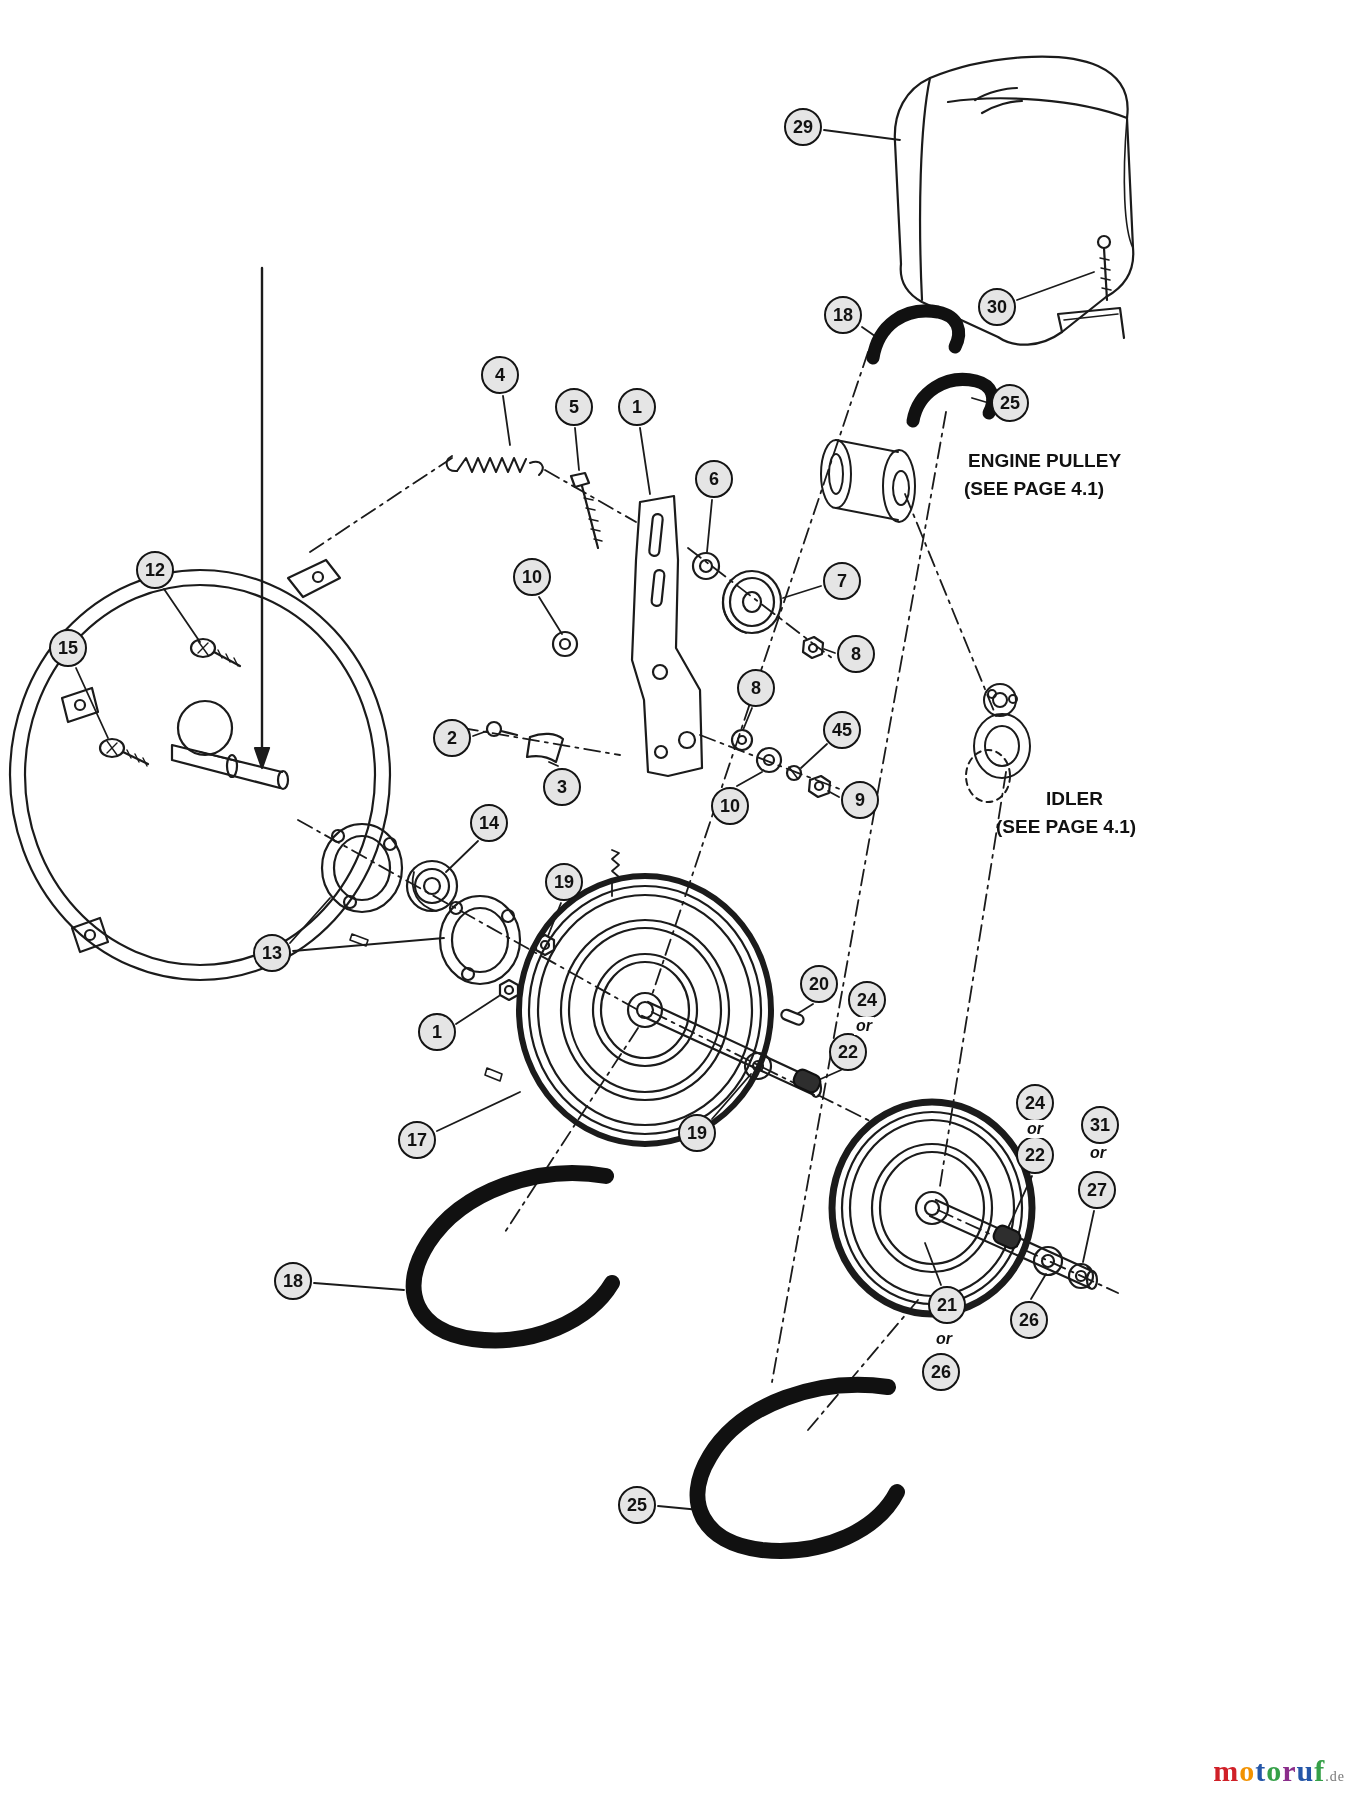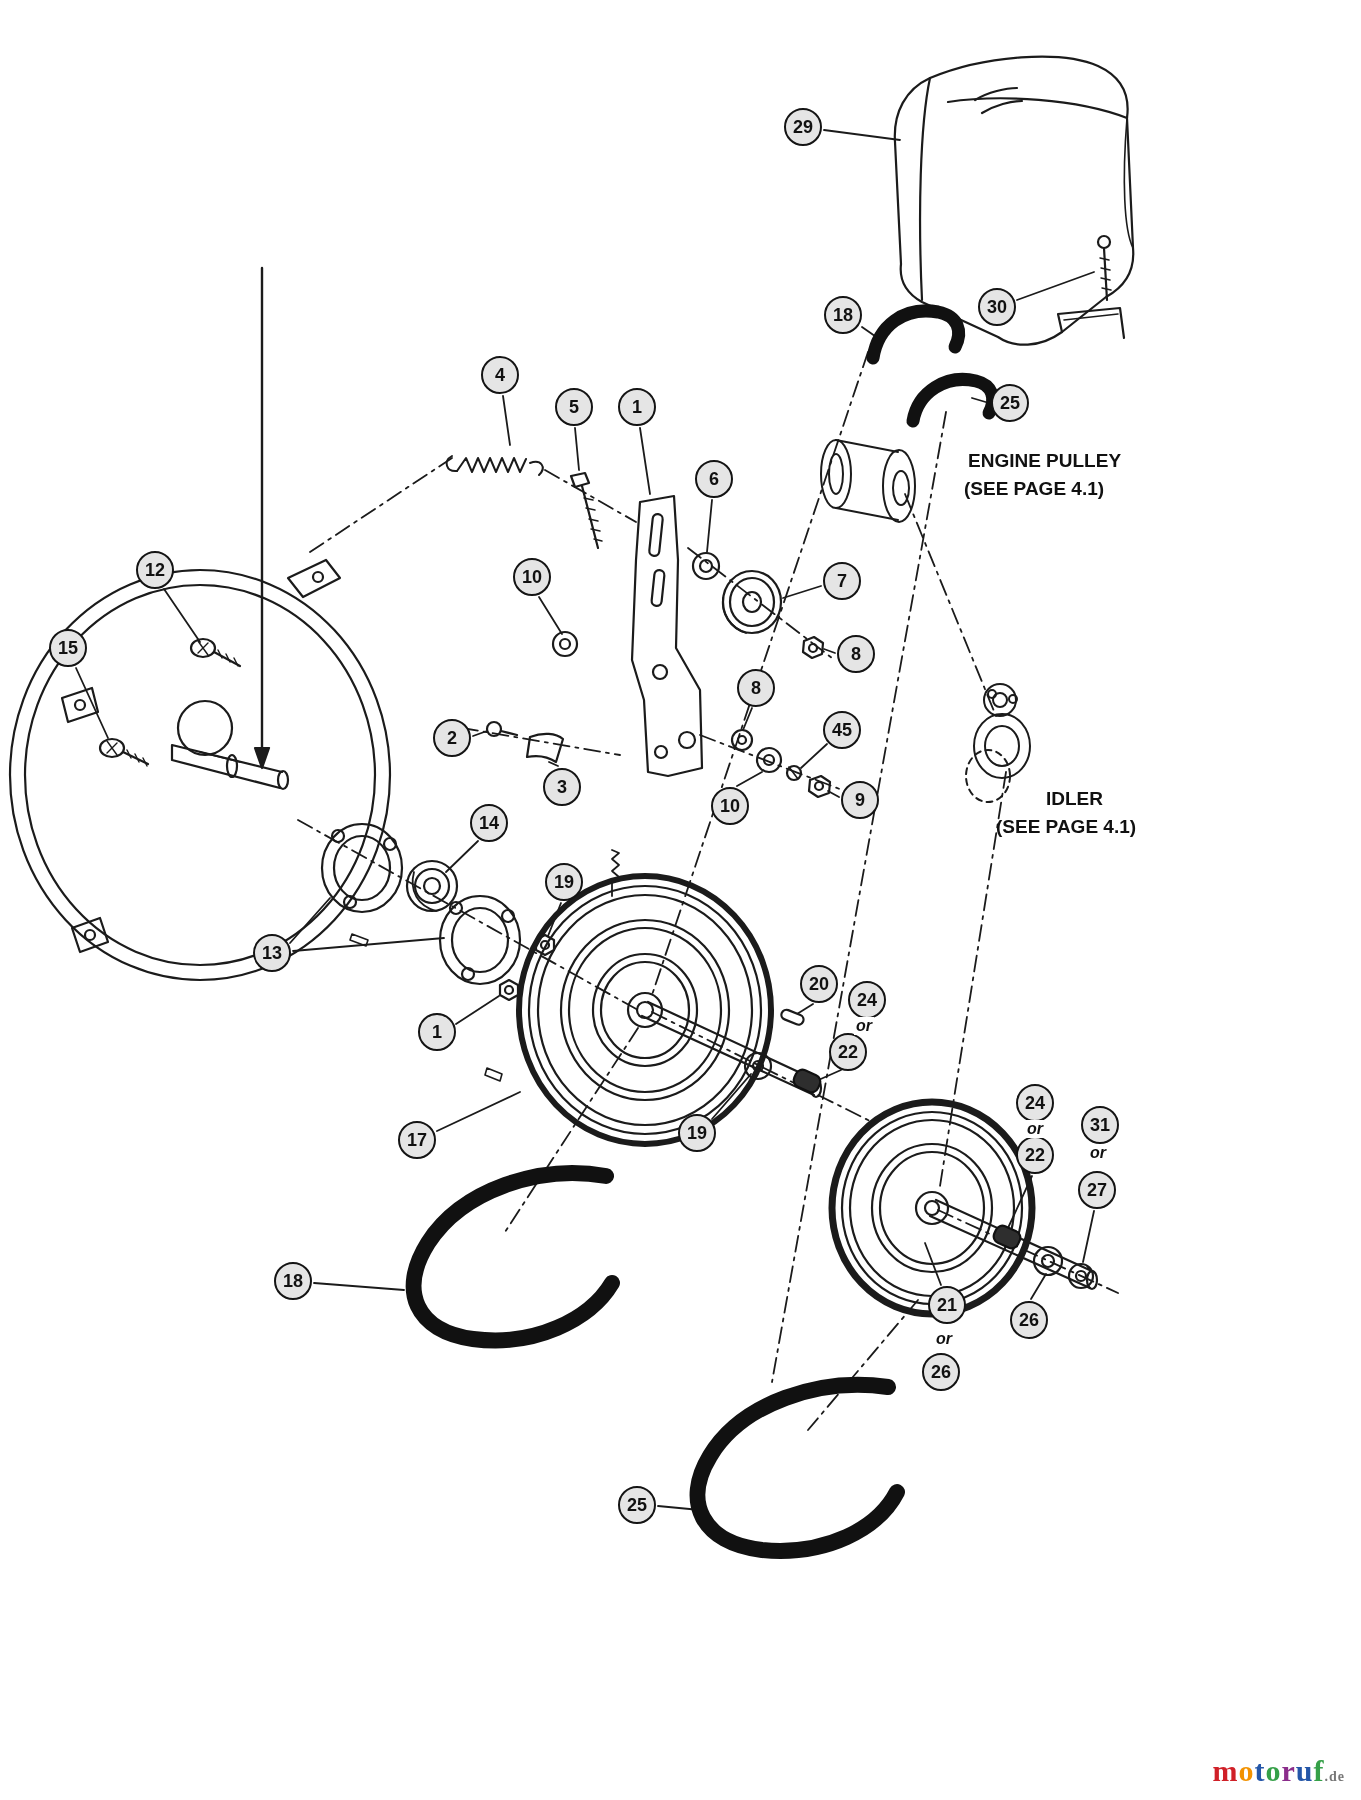--- a/index.html
+++ b/index.html
@@ -25,21 +25,21 @@
     position:absolute; transform:translate(-50%,-50%);
     font-size:16px; font-weight:bold; background:#ffffff; padding:0 2px;
     z-index:4;
     font-style:italic;
   }
   .watermark {
     position:absolute; right:16px; bottom:12px;
     font-family:"Liberation Serif", serif; font-weight:bold; font-size:30px;
     letter-spacing:1px; z-index:5;
   }
-  .wm-suffix { font-size:14px; font-weight:bold; }
+  .wm-suffix { font-size:14px; font-weight:normal; }
 </style>
 </head>
 <body>
 
 <div class="canvas">
 
   <svg class="art" viewBox="0 0 1361 1800" width="1361" height="1800" xmlns="http://www.w3.org/2000/svg">
     <g stroke="#1b1b1b" fill="none" stroke-width="2.2" stroke-linecap="round" stroke-linejoin="round">
 
       <g stroke-dasharray="16 6 3 6" stroke-width="1.8">

